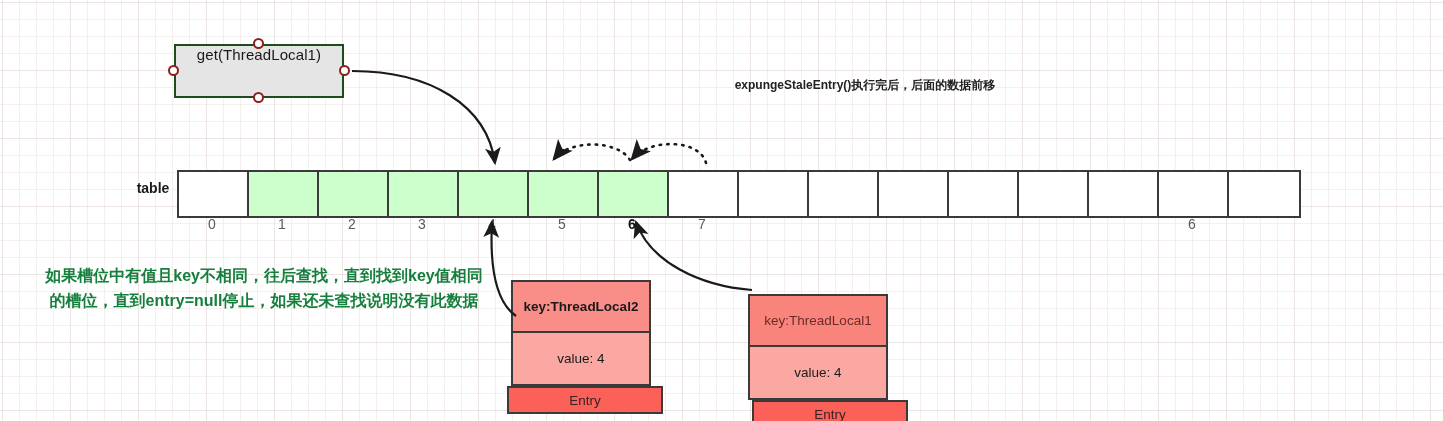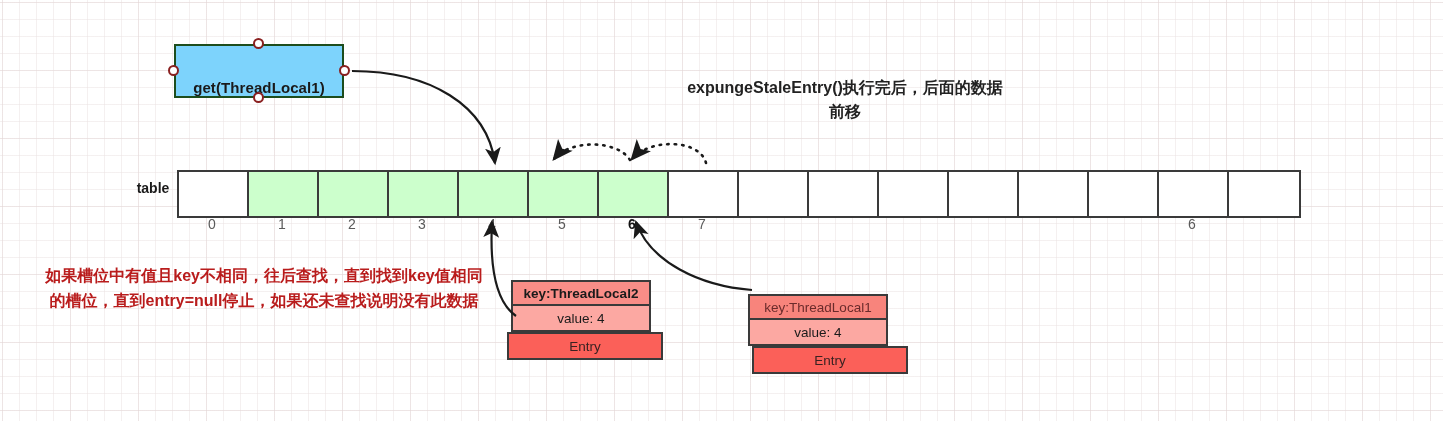--- a/index.html
+++ b/index.html
@@ -22,41 +22,40 @@
       linear-gradient(to bottom, rgba(236,228,228,0.55) 1px, transparent 1px);
     background-size: 68px 68px, 68px 68px, 17px 17px, 17px 17px;
     background-position: 2px 2px, 2px 2px, 2px 2px, 2px 2px;
   }
   #svg-layer { position: absolute; left: 0; top: 0; width: 1443px; height: 421px; pointer-events: none; }
 
   
   .proc-node {
     position: absolute;
     left: 174px; top: 44px; width: 170px; height: 54px;
-    background: #7dd3fc;
+    background: #e5e5e5;
     border: 2px solid #1d4d1d;
-    display: flex; align-items: flex-end; justify-content: center;
+    display: flex; align-items: flex-start; justify-content: center;
     font-size: 15px; color: #1a1a1a;
     letter-spacing: 0.1px;
-    font-weight: bold;
   }
   .port {
     position: absolute; width: 11px; height: 11px;
     border: 2px solid #8a2020; border-radius: 50%;
     background: #ffffff;
   }
   .port.left   { left: 168px; top: 65px; }
   .port.right  { left: 339px; top: 65px; }
   .port.top    { left: 253px; top: 38px; }
   .port.bottom { left: 253px; top: 92px; }
 
   
   .headline {
-    position: absolute; left: 680px; top: 76px; width: 330px;
-    text-align: center; font-size: 16px; font-weight: bold;
+    position: absolute; left: 700px; top: 76px; width: 330px;
+    text-align: center; font-size: 12px; font-weight: bold;
     color: #222222; line-height: 1.5;
   }
 
   
   .table-label {
     position: absolute; left: 122px; top: 180px; width: 62px;
     text-align: center; font-size: 14px; font-weight: bold; color: #1a1a1a;
   }
   .table-row {
     position: absolute; left: 177px; top: 170px;
@@ -73,31 +72,31 @@
   .index-cell {
     width: 70px; text-align: center;
     font-size: 14px; color: #5a5a5a;
   }
   .index-cell.hl { color: #111111; font-weight: bold; }
 
   
   .note {
     position: absolute; left: 38px; top: 264px; width: 452px;
     text-align: center; font-size: 16px; font-weight: bold;
-    color: #b91c1c; line-height: 1.55;
+    color: #15803d; line-height: 1.55;
   }
 
   
   .entry-box { position: absolute; width: 140px; }
   .entry-box .kv {
     border: 2px solid #3a3a3a;
     background: #fca8a2;
   }
   .entry-box .row {
-    height: 24px; display: flex; align-items: center; justify-content: center;
+    height: 51px; display: flex; align-items: center; justify-content: center;
     font-size: 13.5px; color: #1a1a1a;
   }
   .entry-box .row.key { border-bottom: 2px solid #3a3a3a; }
   .entry-box .row.value { font-weight: normal; }
   .entry-box .entry-bar {
     margin: 0 0 0 -5px;
     width: 156px; height: 28px;
     border: 2px solid #3a3a3a;
     background: #fb6059;
     display: flex; align-items: center; justify-content: center;

